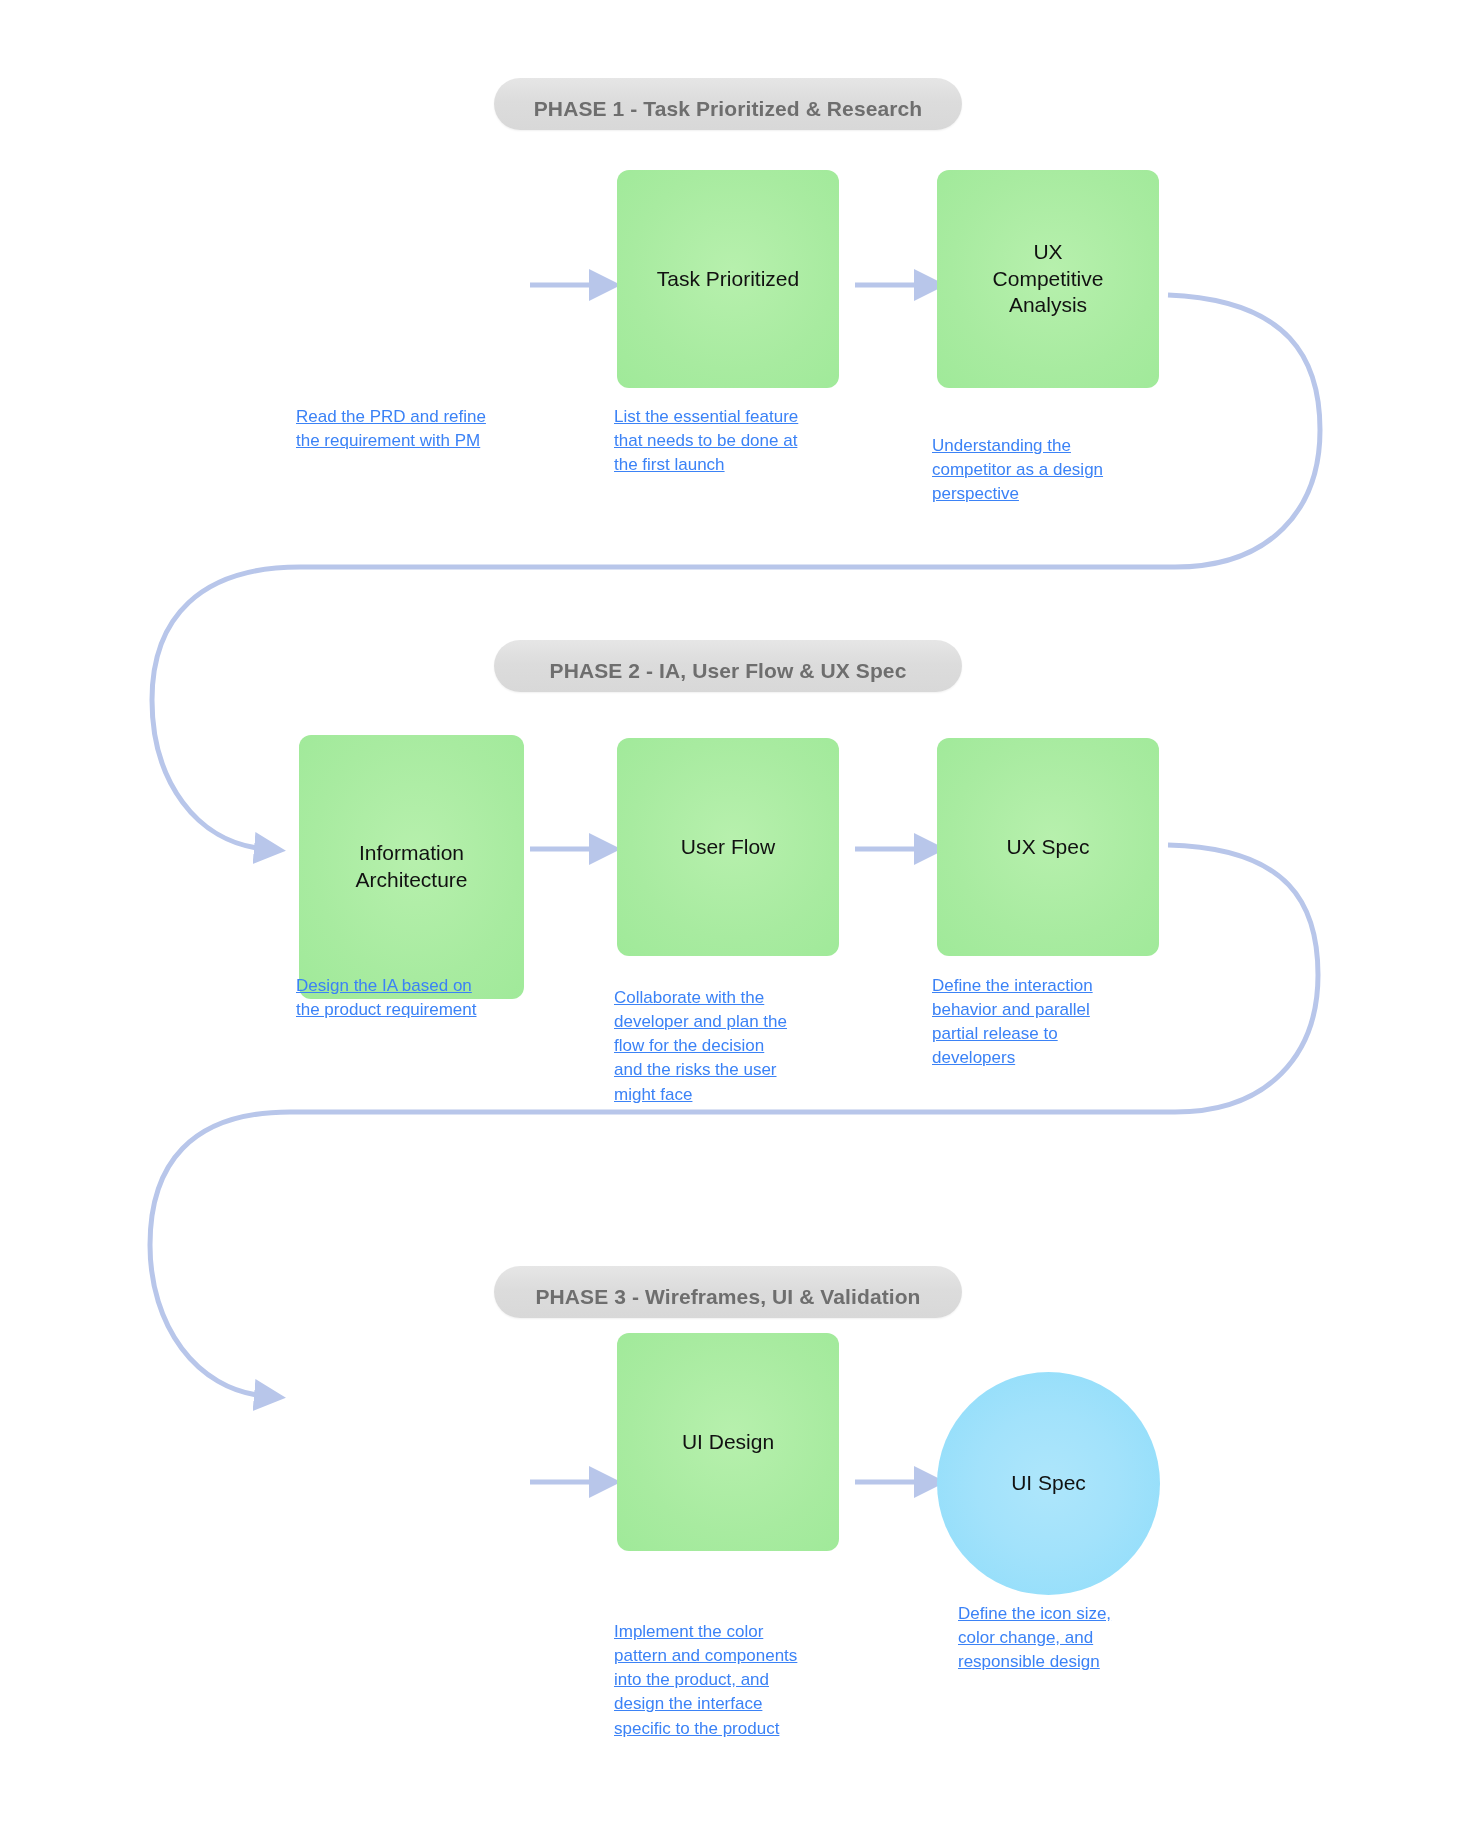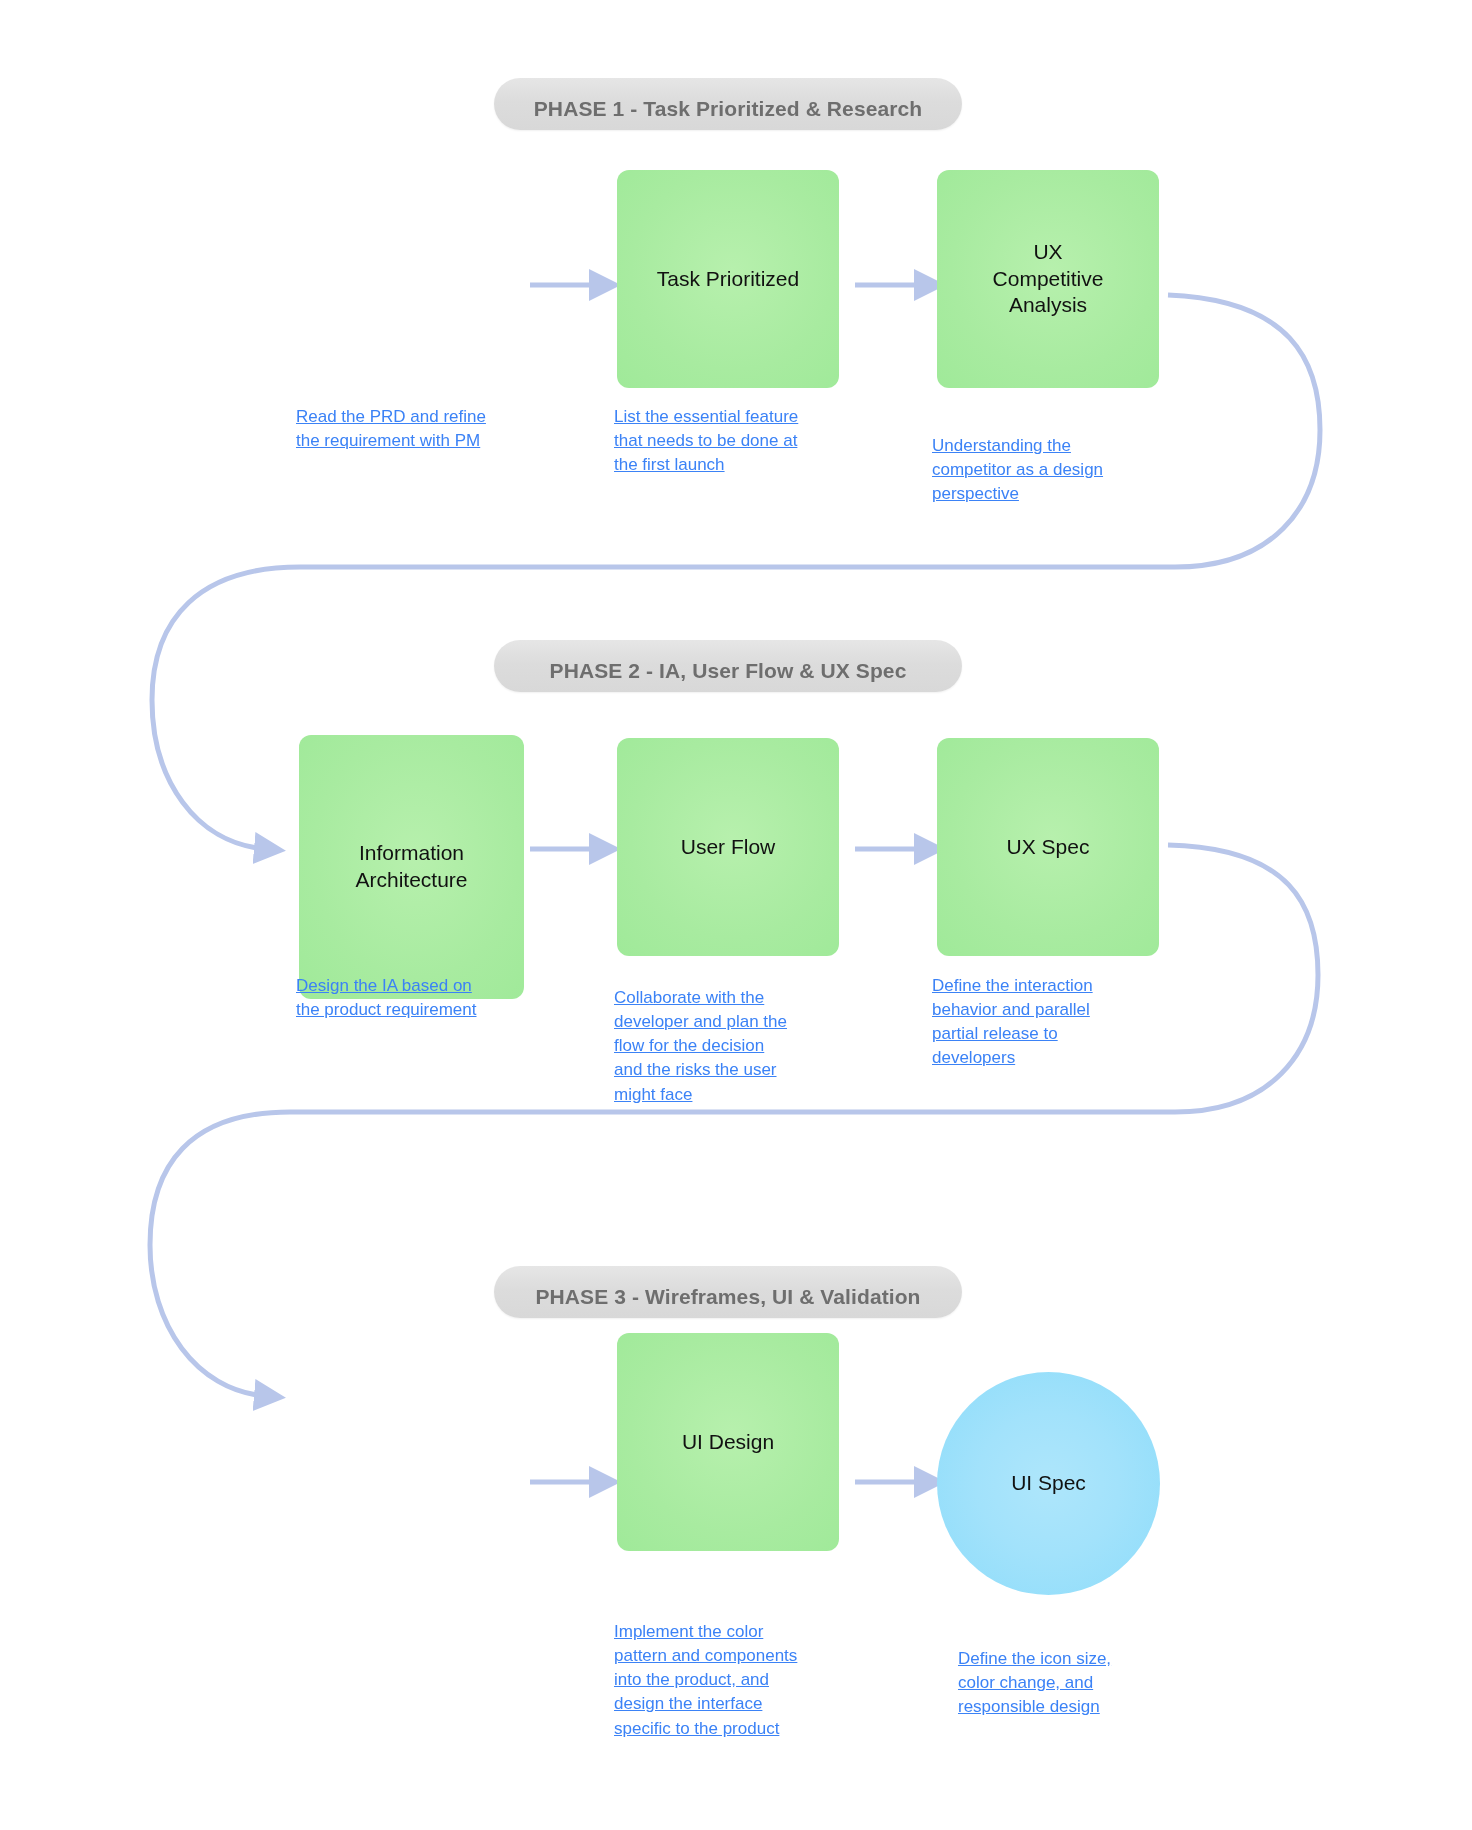--- a/index.html
+++ b/index.html
@@ -176,17 +176,17 @@
   </div>
   <div class="caption" style="left:614px; top:1620px; width:245px;">Implement the color
 pattern and components
 into the product, and
 design the interface
 specific to the product</div>
 
   <div class="node circle" style="left:937px; top:1372px; width:223px; height:223px;align-items:center;">
     <span class="node-label">UI Spec</span>
   </div>
-  <div class="caption" style="left:958px; top:1602px; width:240px;margin-top:45px;">Define the icon size,
+  <div class="caption" style="left:958px; top:1602px; width:240px;">Define the icon size,
 color change, and
 responsible design</div>
 
 </div>
 
 </body></html>

